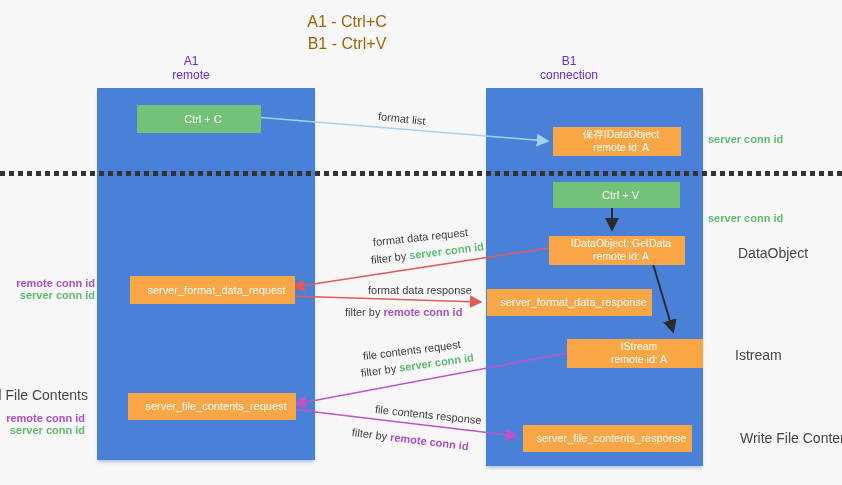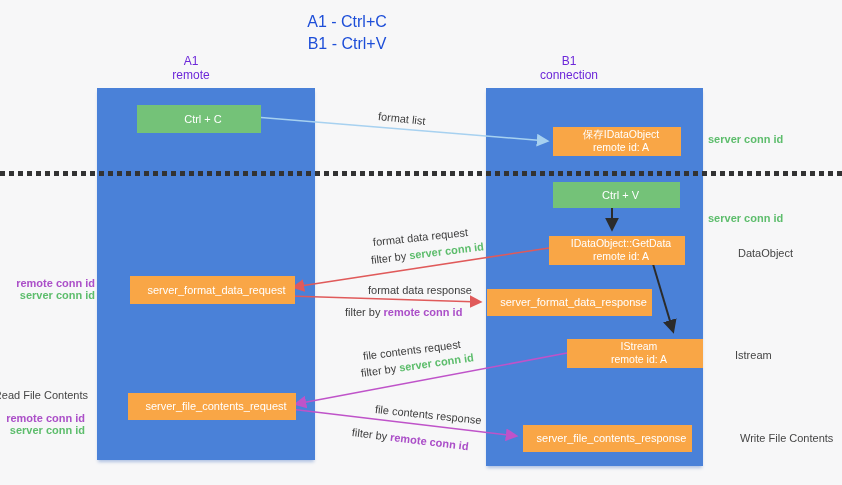--- a/index.html
+++ b/index.html
@@ -11,21 +11,21 @@
     position:relative;
     width:842px;height:485px;
     background:#f7f7f8;
     overflow:hidden;
   }
   .abs{position:absolute;}
   .title-block{
     width:694px;left:0;top:11px;
     text-align:center;
     font-size:16px;line-height:22px;
-    color:#1d4ed8;
+    color:#a16207;
   }
   .lane{
     background:#4a81d8;
     box-shadow:0 3px 3px -1px rgba(90,130,200,0.45);
   }
   .lane-header{
     text-align:center;
     font-size:12px;line-height:14px;
     color:#6d28d9;
   }
@@ -45,21 +45,21 @@
     z-index:5;
   }
   .alabel{
     font-size:11px;line-height:13px;
     color:#3d3d3d;
     white-space:nowrap;
     transform-origin:left center;
     z-index:4;
   }
   .side-label{
-    font-size:11px;line-height:11px;
+    font-size:14px;line-height:11px;
     color:#454545;
     white-space:nowrap;
     padding-left:25px;
   }
   .conn-green{color:#5dbd6c;font-weight:bold;}
   .conn-purple{color:#ab4fc8;font-weight:bold;}
   .bold-side{font-weight:bold;font-size:11px;line-height:11px;white-space:nowrap;}
   .ralign{text-align:right;}
   svg.overlay{position:absolute;left:0;top:0;z-index:3;}
 </style>

